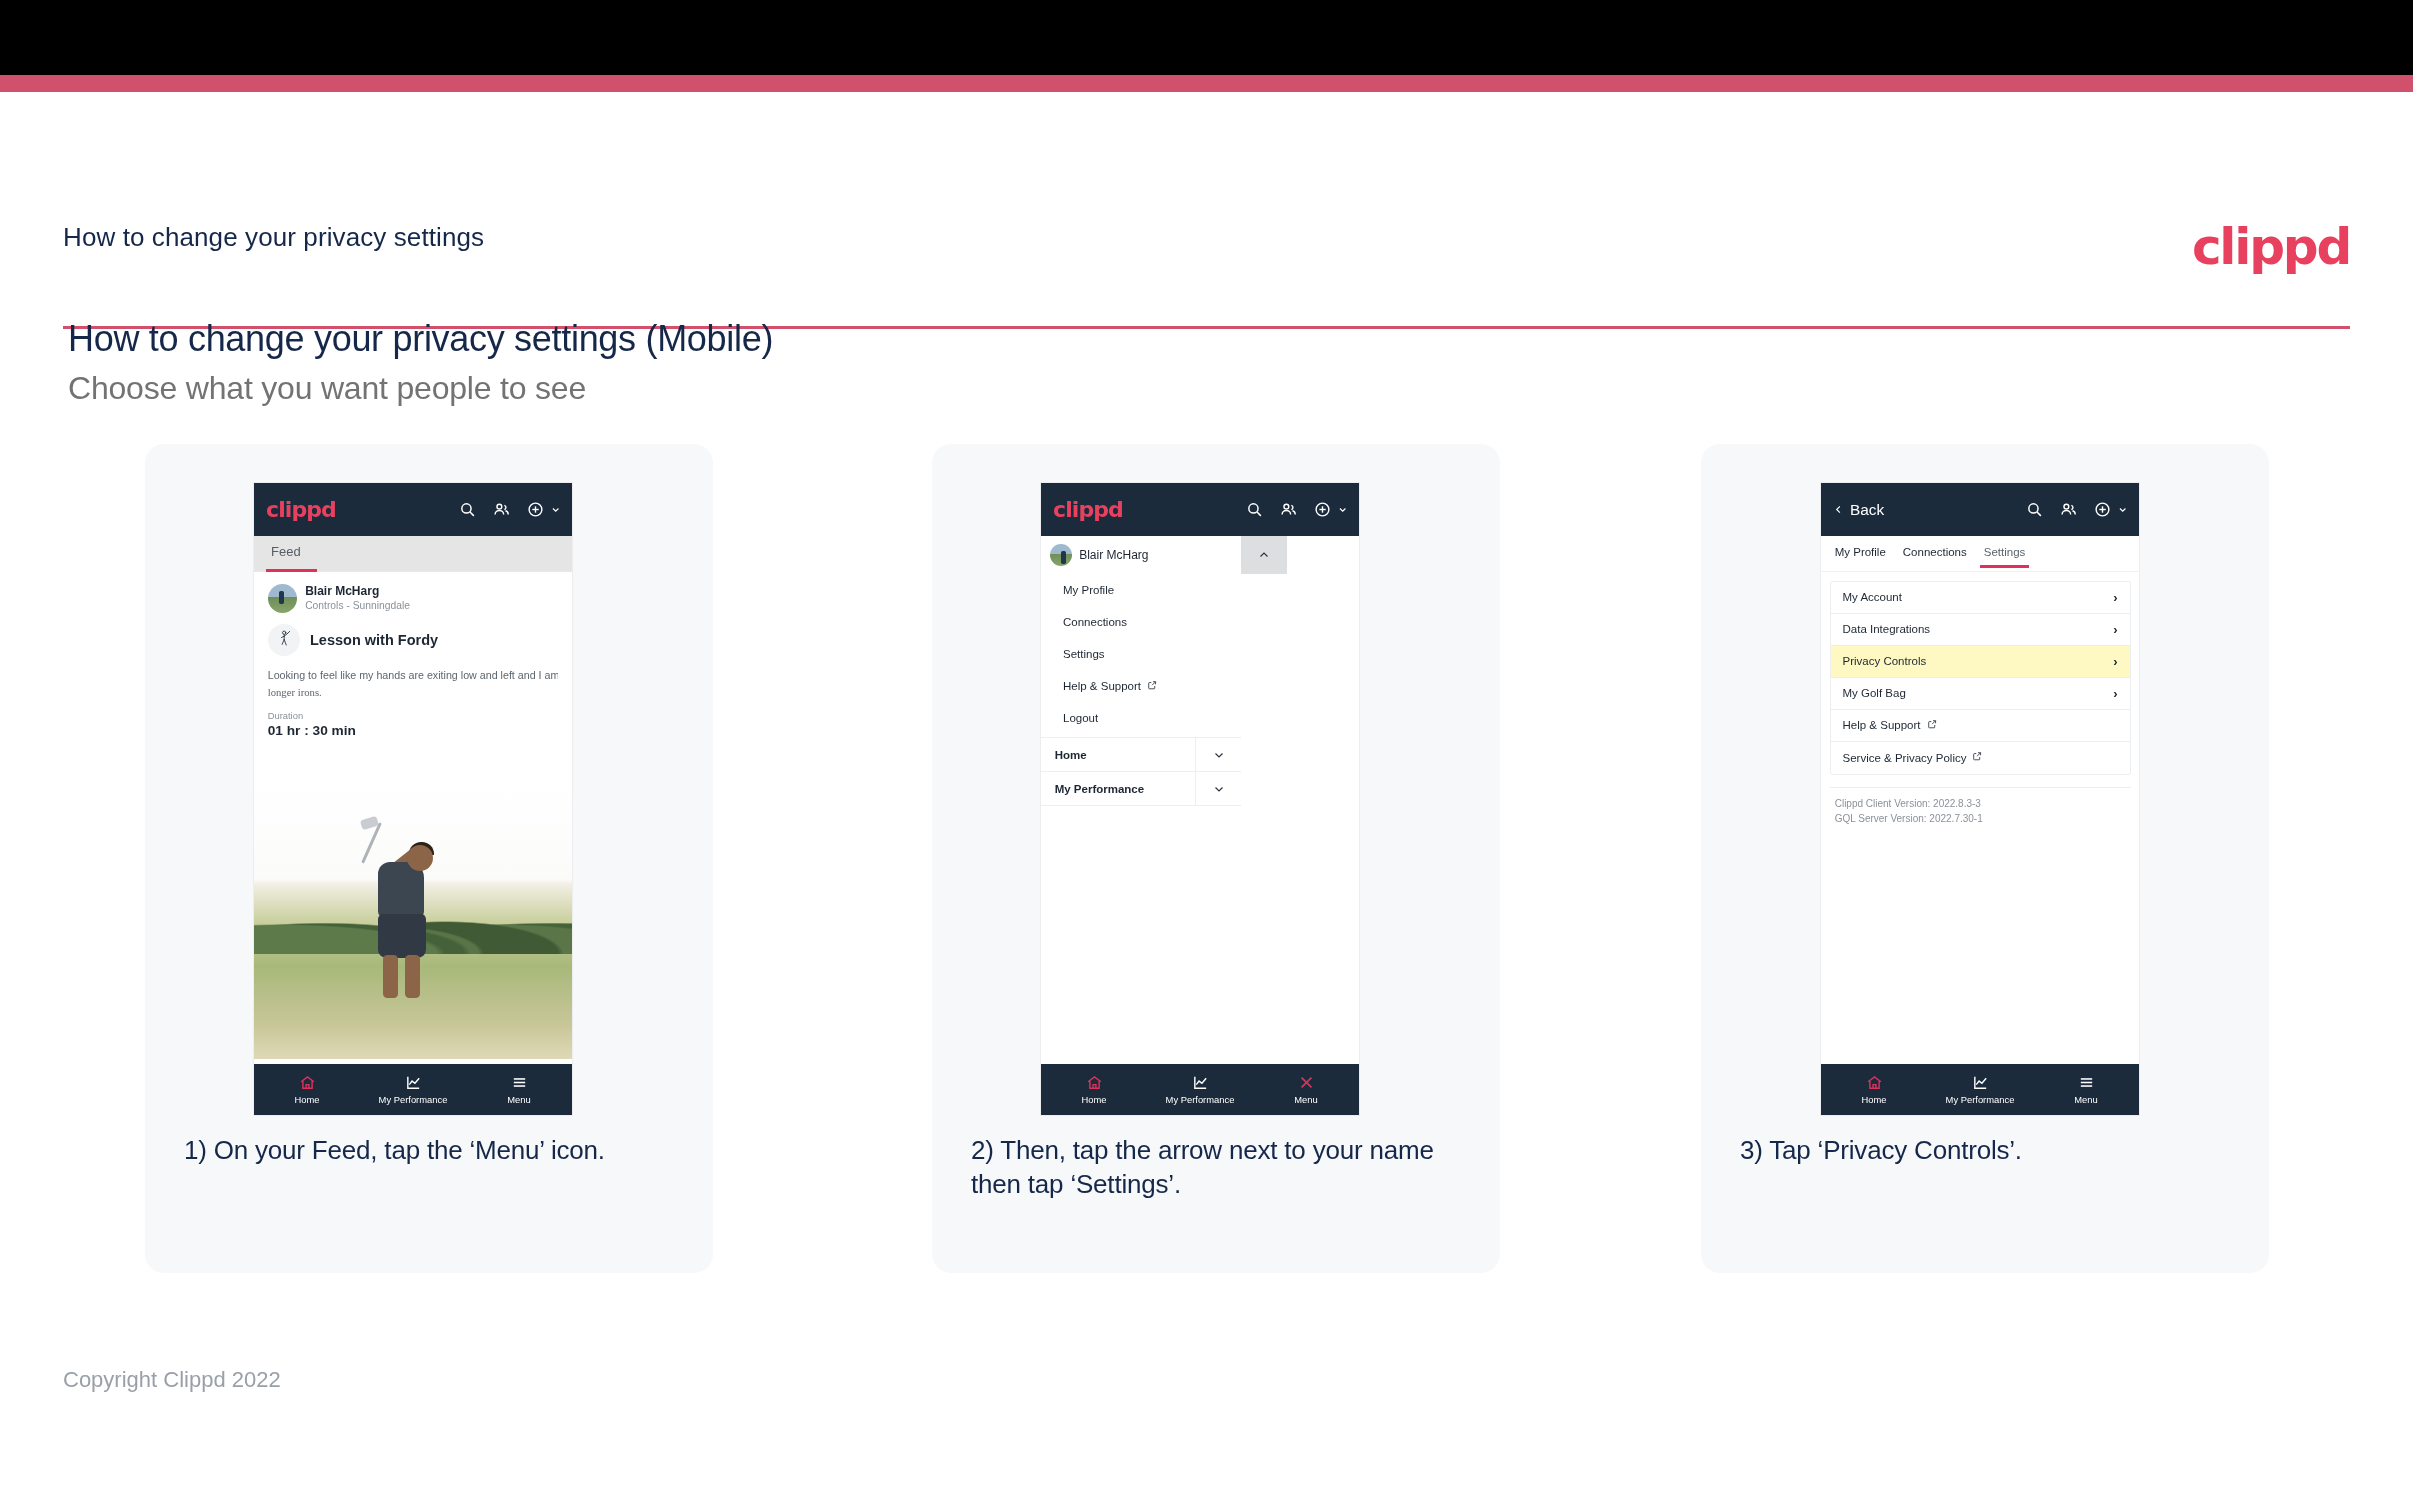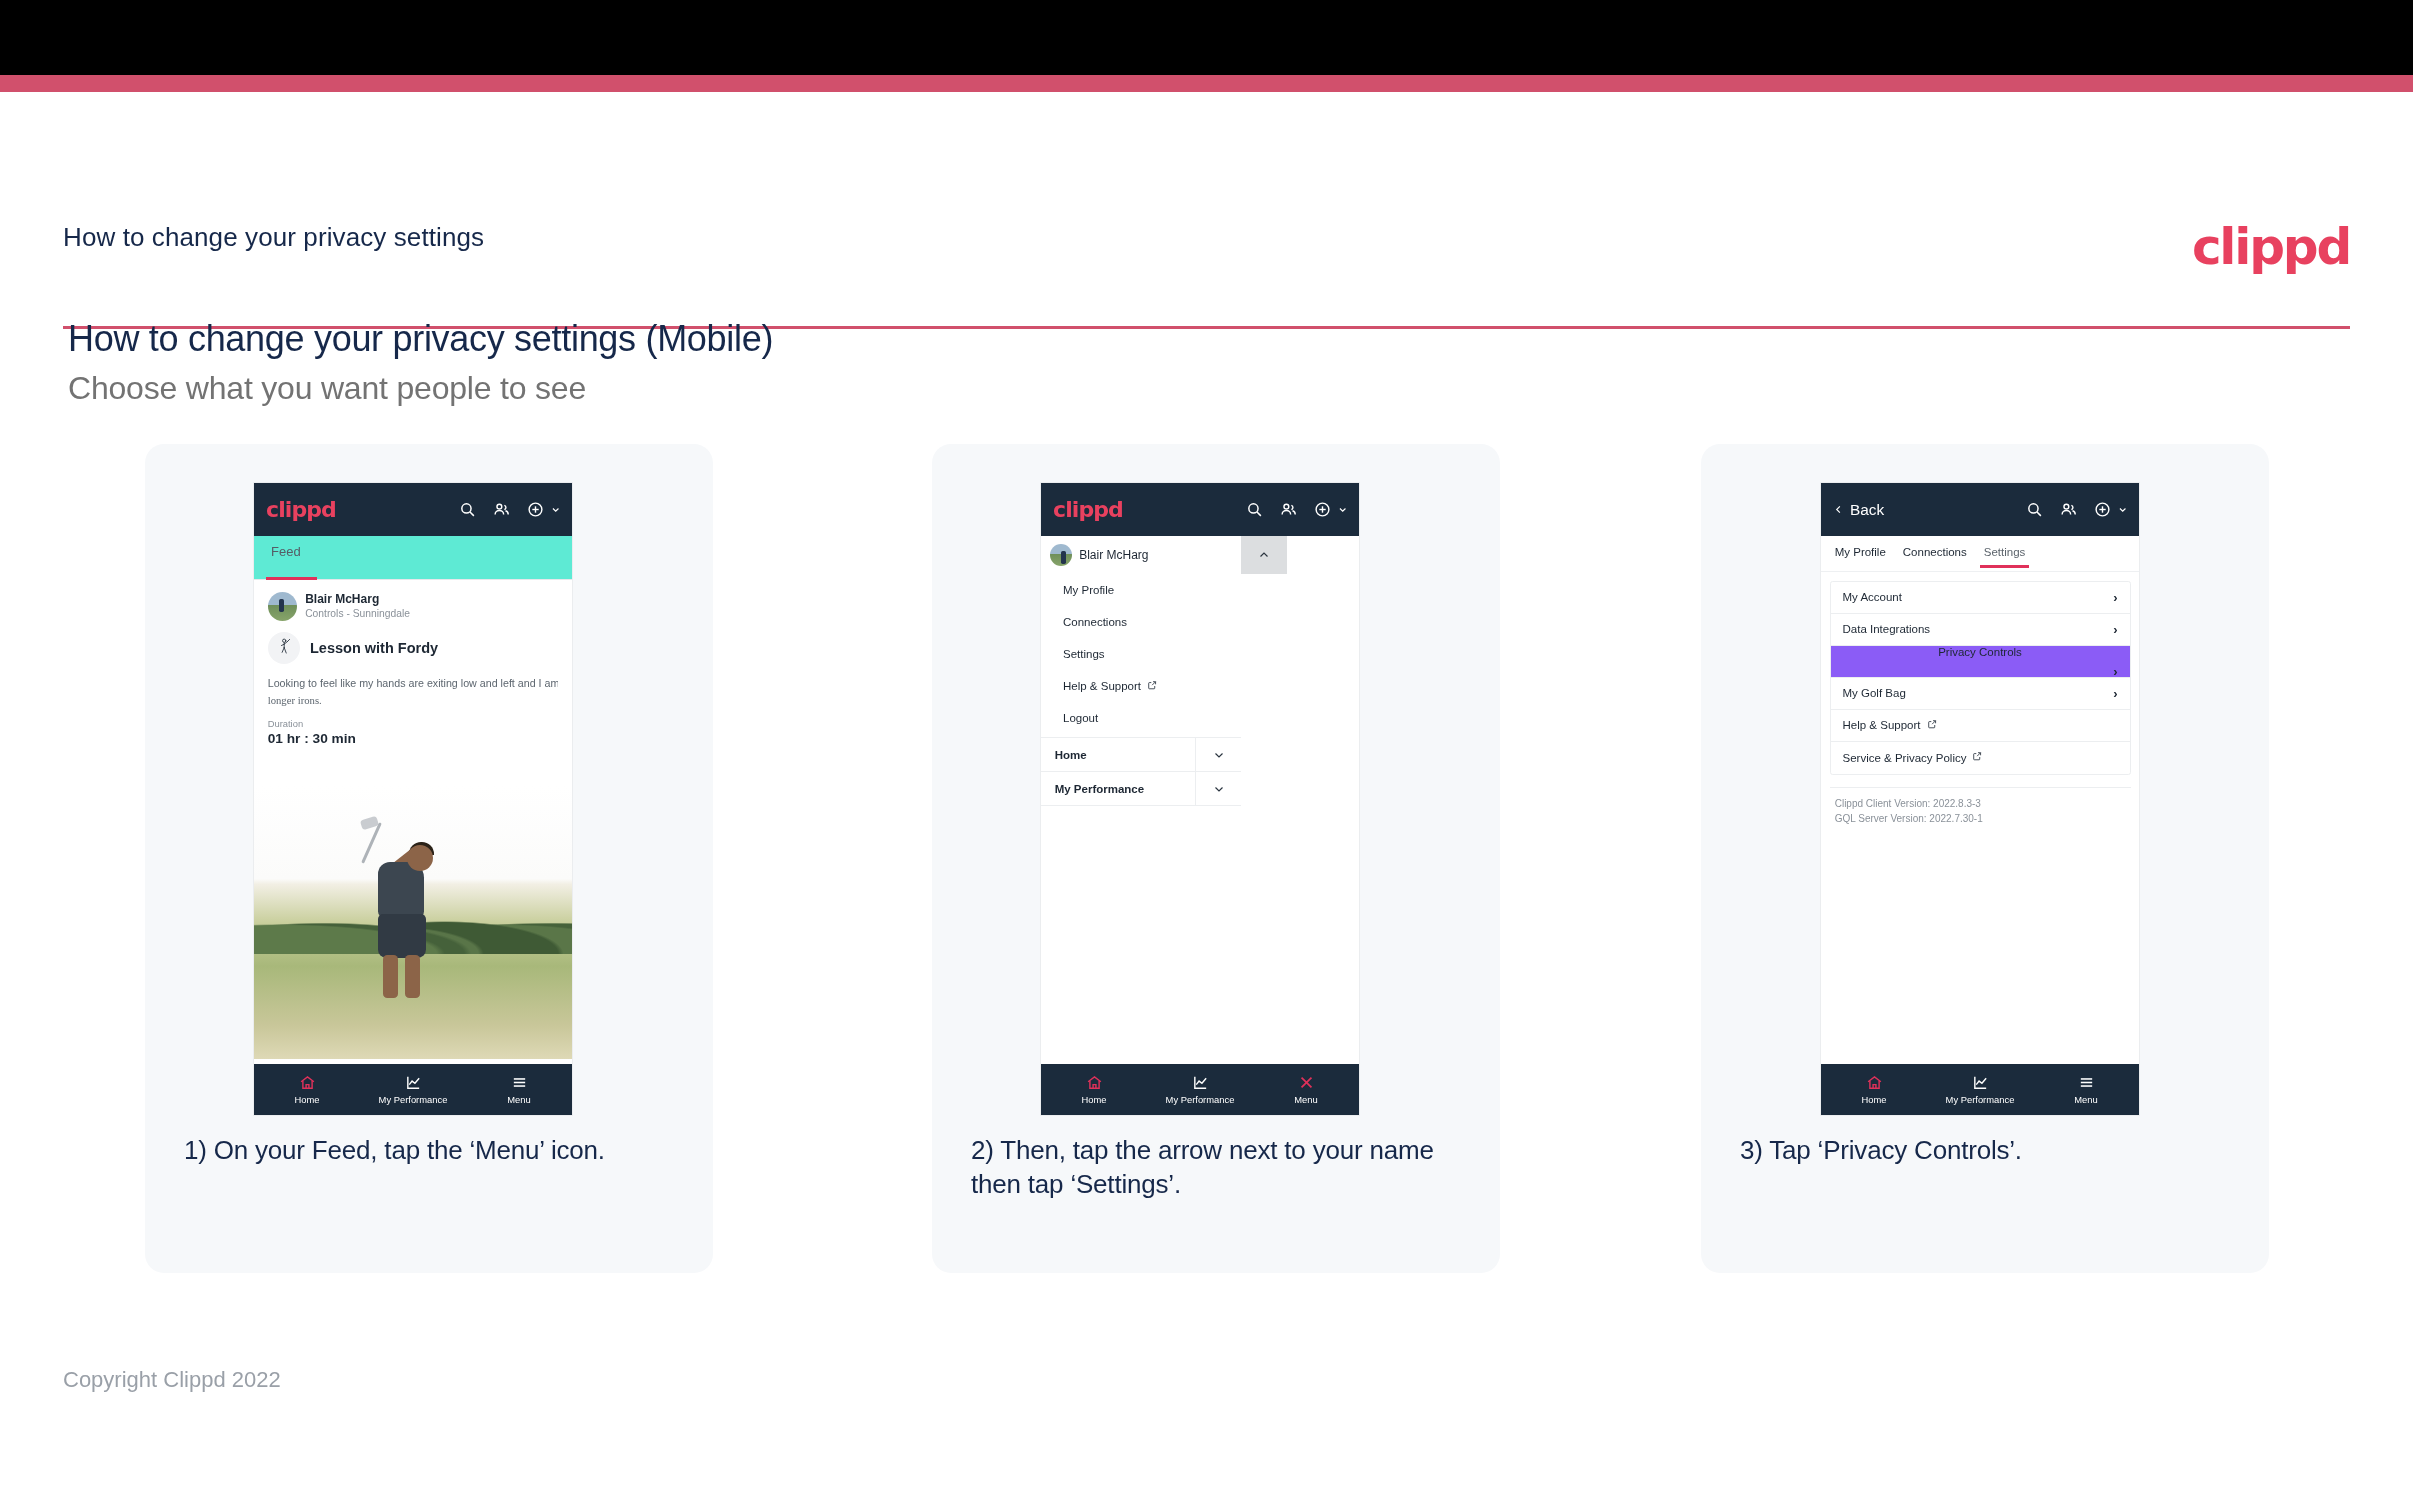--- a/index.html
+++ b/index.html
@@ -65,21 +65,21 @@
     font-size:22px; font-weight:bold; color:#e8415f;
     letter-spacing:-0.9px; font-family:"DejaVu Sans", sans-serif;
   }
   .appbar-back { display:flex; align-items:center; gap:6px; color:#fff; font-size:15.4px; }
   .appbar-icons { margin-left:auto; display:flex; align-items:center; gap:17px; }
   .ic { width:17px; height:17px; display:block; }
   .ic svg { width:100%; height:100%; display:block; }
   .chev-sm { width:9.4px; height:9.4px; margin-left:-10.3px; }
 
   
-  .tabstrip { position:relative; height:44px; border-bottom:0.9px solid #e6e8eb; background:#5eead4; }
+  .tabstrip { position:relative; height:36px; border-bottom:0.9px solid #e6e8eb; background:#e5e5e5; }
   .tab-feed {
     position:absolute; left:17px; top:7.7px; font-size:13px; color:#555d66;
   }
   .tab-underline { position:absolute; left:12px; bottom:-0.9px; width:51px; height:3.4px; background:#e0315a; }
 
   
   .post { padding:12px 13.7px 0 13.7px; background:#fff; }
   .post-head { display:flex; align-items:center; gap:8.5px; }
   .avatar {
     width:29px; height:29px; border-radius:50%;
@@ -196,21 +196,21 @@
   .seg-tabs { position:relative; height:36px; background:#fff; display:flex; align-items:center;
               gap:17px; padding:0 13.7px; border-bottom:0.9px solid #eef0f2; }
   .seg-tab { font-size:11.5px; color:#1d2733; position:relative; padding-bottom:3.4px; }
   .seg-tab.active { color:#5b636b; }
   .seg-tab.active::after { content:""; position:absolute; left:-3.4px; right:-3.4px; bottom:-6.8px;
                            height:3.4px; background:#e0315a; }
   .set-list { margin:8.5px 8.5px 0 8.5px; border:0.9px solid #eceef0; border-radius:2.6px; background:#fff; overflow:hidden; }
   .set-row { height:32px; display:flex; align-items:center; padding:0 12px;
              font-size:11.5px; color:#1d2733; border-bottom:0.9px solid #eceef0; gap:6px; }
   .set-row:last-child { border-bottom:none; }
-  .set-row.highlight { background:#8b5cf6;flex-direction:column; }
+  .set-row.highlight { background:#fef9c3; }
   .set-row .chev { margin-left:auto; font-size:13px; color:#1d2733; font-weight:bold; }
   .ver-sep { margin:12px 8.5px 0 8.5px; height:0.9px; background:#eceef0; }
   .ver-txt { margin:8.5px 0 0 13.7px; font-size:10px; color:#8a9199; line-height:1.55; }
 
   
   .caption {
     position:absolute; left:39px; right:26px; top:689px;
     font-size:26px; color:#16284a; line-height:1.32; letter-spacing:-0.2px;
   }
 

